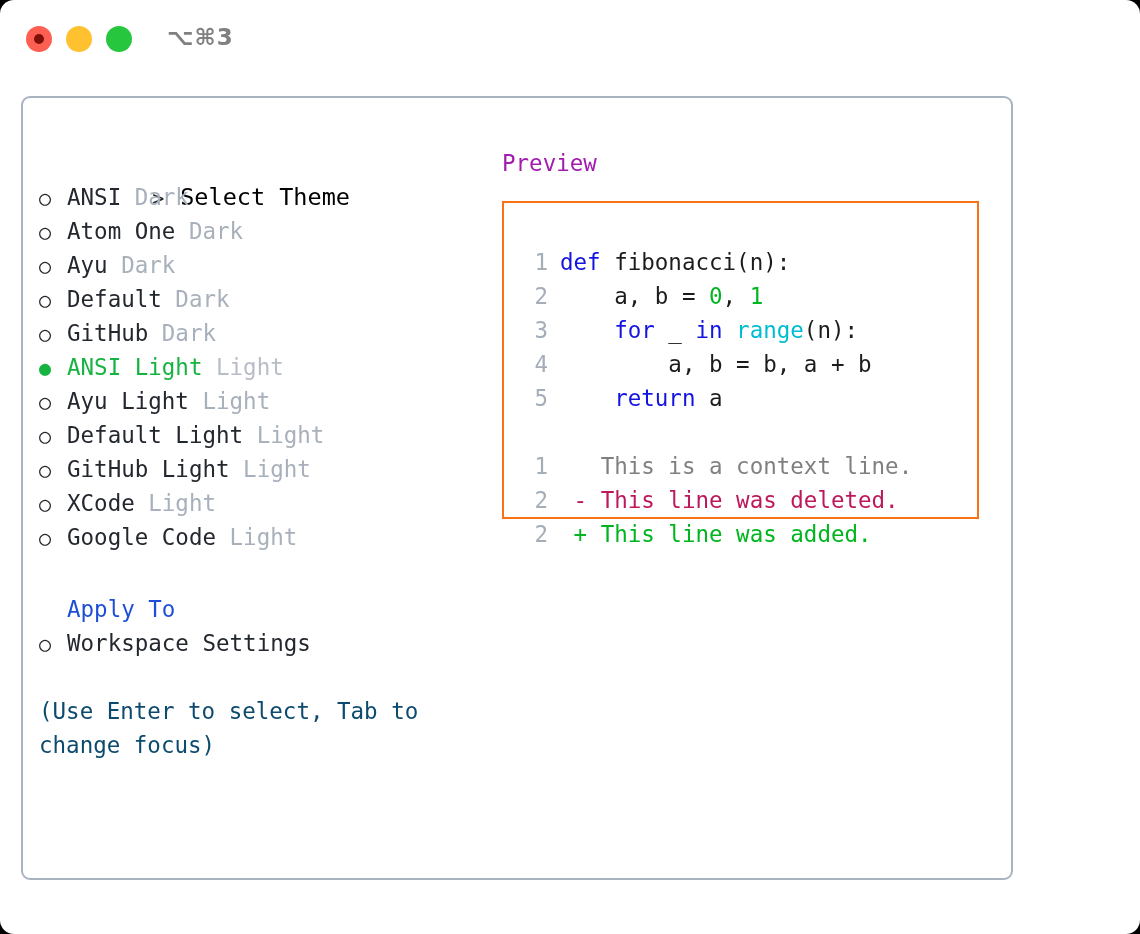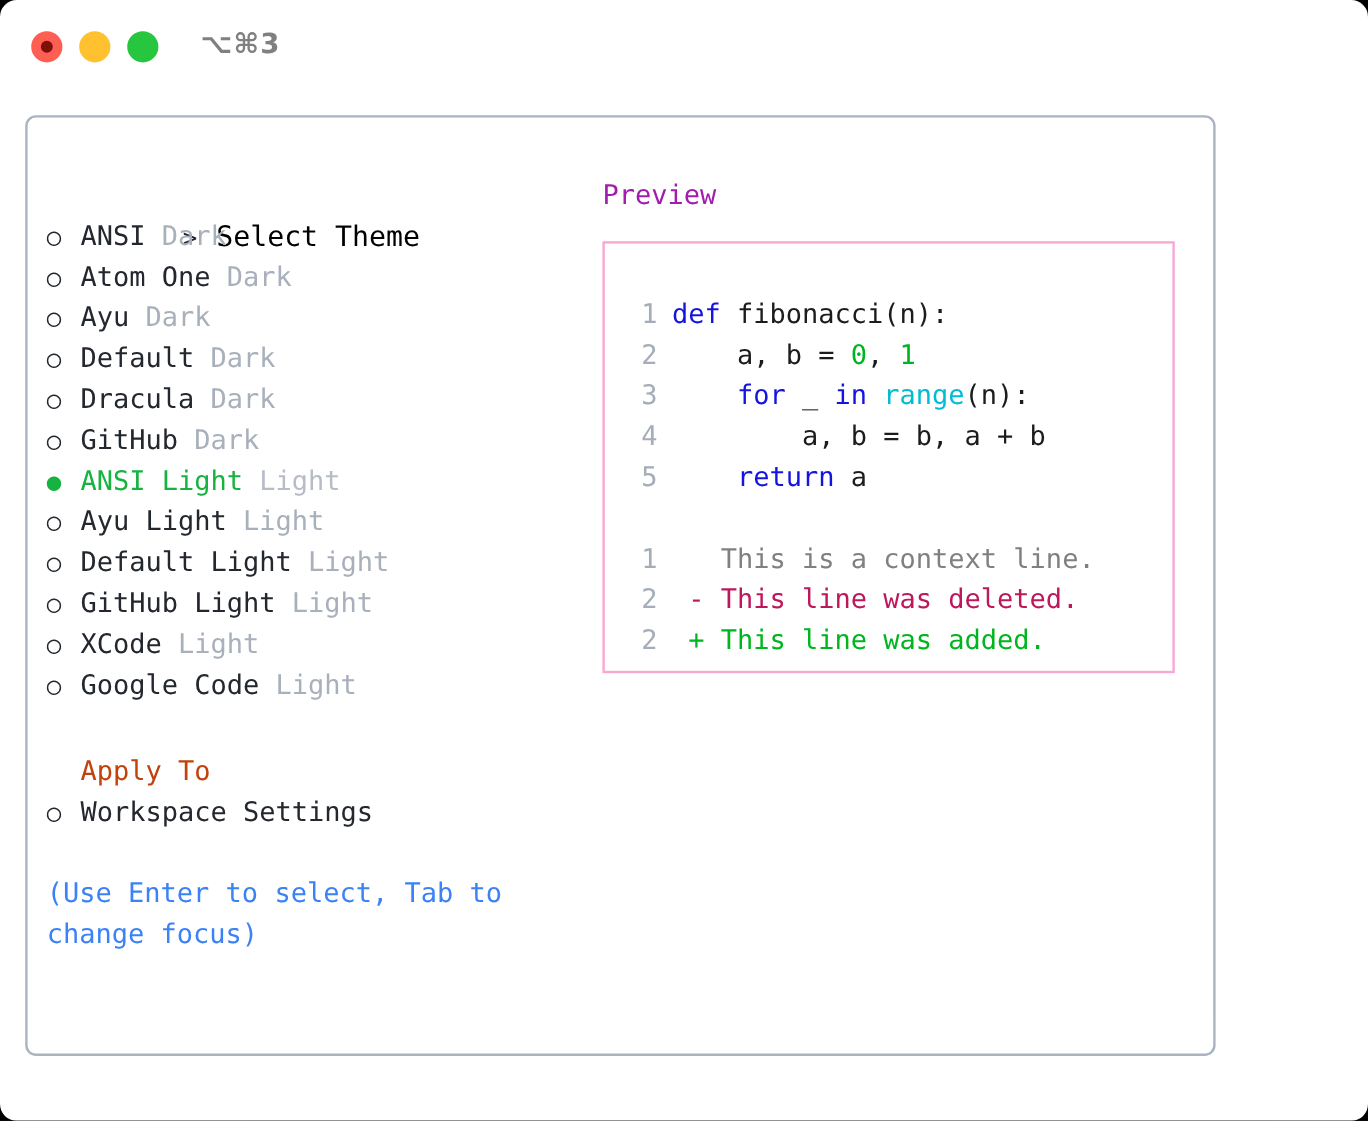--- a/index.html
+++ b/index.html
@@ -96,51 +96,51 @@
     color: #a8b0bb;
     margin-top: 48px;
   }
   .row.selected .variant { color: #b7bcc6; }
 
   #apply-block { margin-top: 38px; }
   .apply-title {
     height: 34px;
     line-height: 34px;
     font-size: 22.5px;
-    color: #c2410c;
+    color: #1d4ed8;
     padding-left: 28px;
     white-space: pre;
   }
 
   #hint {
     margin-top: 34px;
     font-size: 22.5px;
     line-height: 34px;
-    color: #3b82f6;
+    color: #0c4a6e;
     width: 410px;
     white-space: pre-wrap;
   }
 
   
   #right-col {
     position: absolute;
     left: 479px;
     top: 48px;
     width: 490px;
   }
   #preview-title {
     font-size: 22.5px;
     line-height: 34px;
     color: #a21caf;
     margin-bottom: 21px;
   }
   #preview-box {
     width: 477px;
-    height: 360px;
-    border: 2px solid #f9a8d4;
+    height: 318px;
+    border: 2px solid #f97316;
     box-sizing: border-box;
     background: #ffffff;
     position: relative;
   }
   #code-area {
     position: absolute;
     left: 14px;
     top: 42px;
     width: 450px;
   }
@@ -185,21 +185,20 @@
 
       <div class="row header-row">
         <span class="marker">&gt;</span><span>Select Theme</span>
       </div>
 
       <div id="theme-list">
           <div class="row"><span class="marker">○</span><span class="label">ANSI</span><span class="variant"> Dark</span></div>
           <div class="row"><span class="marker">○</span><span class="label">Atom One</span><span class="variant"> Dark</span></div>
           <div class="row"><span class="marker">○</span><span class="label">Ayu</span><span class="variant"> Dark</span></div>
           <div class="row"><span class="marker">○</span><span class="label">Default</span><span class="variant"> Dark</span></div>
-          <div class="row"><span class="marker">○</span><span class="label">Dracula</span><span class="variant"> Dark</span></div>
           <div class="row"><span class="marker">○</span><span class="label">GitHub</span><span class="variant"> Dark</span></div>
           <div class="row selected"><span class="marker sel">●</span><span class="label">ANSI Light</span><span class="variant"> Light</span></div>
           <div class="row"><span class="marker">○</span><span class="label">Ayu Light</span><span class="variant"> Light</span></div>
           <div class="row"><span class="marker">○</span><span class="label">Default Light</span><span class="variant"> Light</span></div>
           <div class="row"><span class="marker">○</span><span class="label">GitHub Light</span><span class="variant"> Light</span></div>
           <div class="row"><span class="marker">○</span><span class="label">XCode</span><span class="variant"> Light</span></div>
           <div class="row"><span class="marker">○</span><span class="label">Google Code</span><span class="variant"> Light</span></div>
         </div>
 
       <div id="apply-block">

